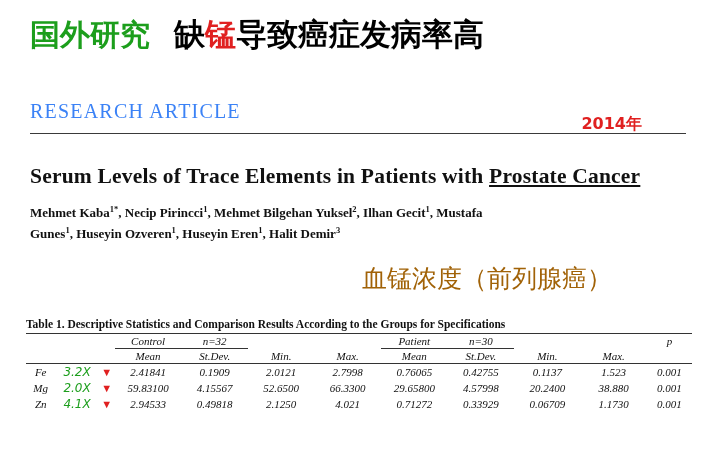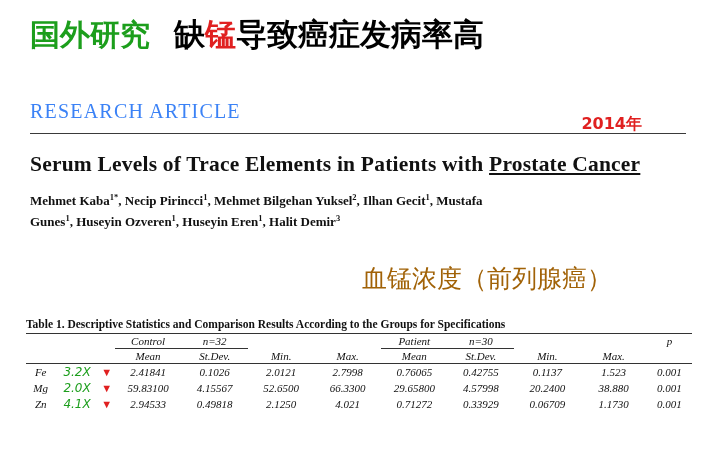--- a/index.html
+++ b/index.html
@@ -69,21 +69,21 @@
   .rule {
     border: none;
     border-top: 1px solid #3a3a3a;
     margin: 10px 0 0 0;
     width: 656px;
   }
   .paper-title {
     font-family: "Liberation Serif", serif;
     font-weight: bold;
     font-size: 21.5px;
-    margin-top: 18px;
+    margin-top: 30px;
     color: #111;
     letter-spacing: 0.2px;
   }
   .paper-title .u {
     text-decoration: underline;
   }
   .authors {
     font-family: "Liberation Serif", serif;
     font-weight: bold;
     font-size: 13px;
@@ -230,21 +230,21 @@
         <td class="val">Min.</td>
         <td class="val">Max.</td>
         <td class="pval"></td>
       </tr>
 
       <tr>
         <td class="elem">Fe</td>
         <td class="factor">3.2X</td>
         <td class="arrow">▼</td>
         <td class="val">2.41841</td>
-        <td class="val">0.1026</td>
+        <td class="val">0.1909</td>
         <td class="val">2.0121</td>
         <td class="val">2.7998</td>
         <td class="val">0.76065</td>
         <td class="val">0.42755</td>
         <td class="val">0.1137</td>
         <td class="val">1.523</td>
         <td class="pval">0.001</td>
       </tr>
 
       <tr>

